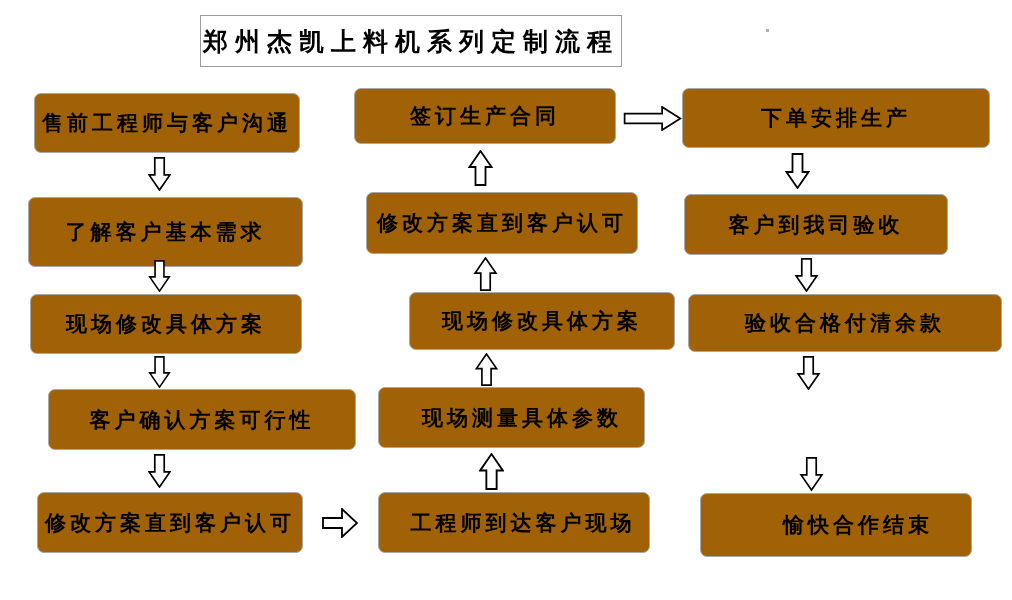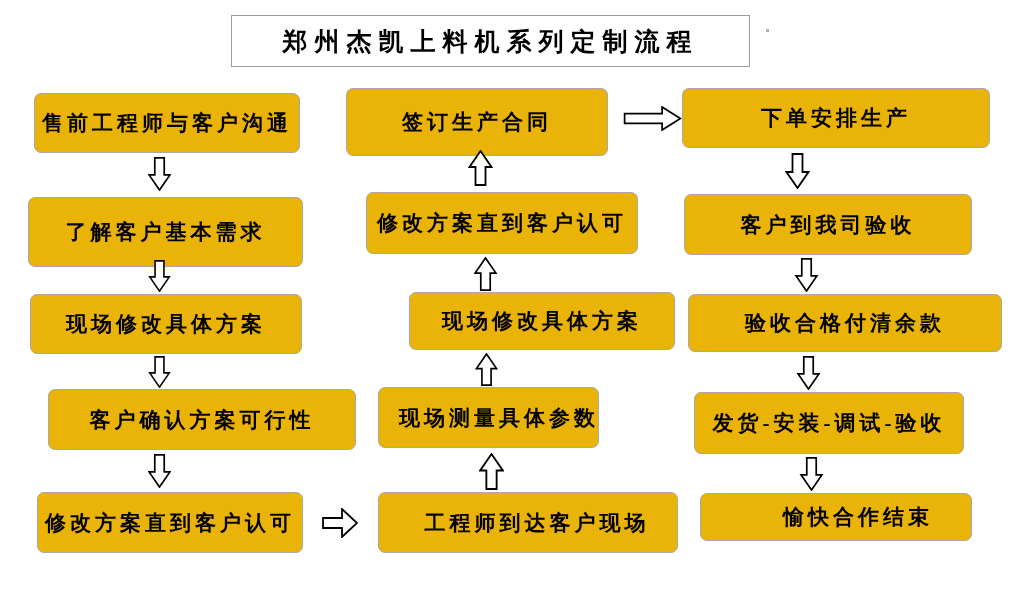--- a/index.html
+++ b/index.html
@@ -5,38 +5,38 @@
   html,body{margin:0;padding:0;background:#fff;}
   .canvas{
     position:relative;
     width:1012px;height:600px;
     background:#ffffff;
     overflow:hidden;
     font-family:"Liberation Serif","DejaVu Serif",serif;
   }
   .title-box{
     position:absolute;
-    left:231px;top:15px;width:519px;height:52px;
+    left:200px;top:15px;width:422px;height:52px;
     border:1px solid #9c9c9c;
     background:#fff;
     display:flex;align-items:center;justify-content:center;
     box-sizing:border-box;
   }
   .title-text{
     font-size:25px;
     font-weight:bold;
     letter-spacing:7px;
     color:#000;
     white-space:nowrap;
   }
   .box{
     position:absolute;
     border:1px solid #a9a9a9;
     border-radius:7px;
-    background:#eab308;
+    background:#a16207;
     display:flex;align-items:center;justify-content:center;
     box-sizing:border-box;
     font-size:21px;
     font-weight:bold;
     letter-spacing:4px;
     color:#000;
     white-space:nowrap;
   }
   .arrow{position:absolute;display:block;}
   .arrow path{fill:#ffffff;stroke:#000000;stroke-width:1.8;stroke-linejoin:miter;}
@@ -55,31 +55,30 @@
     <span class="title-text">郑州杰凯上料机系列定制流程</span>
   </div>
   <div class="stray-dot"></div>
 
   <div class="box" style="left:34px;top:93px;width:266px;height:60px;">售前工程师与客户沟通</div>
   <div class="box" style="left:28px;top:197px;width:275px;height:70px;">了解客户基本需求</div>
   <div class="box" style="left:30px;top:294px;width:272px;height:60px;">现场修改具体方案</div>
   <div class="box" style="left:48px;top:389px;width:308px;height:61px;">客户确认方案可行性</div>
   <div class="box" style="left:37px;top:492px;width:266px;height:61px;">修改方案直到客户认可</div>
 
-  <div class="box" style="left:346px;top:88px;width:262px;height:68px;">签订生产合同</div>
+  <div class="box" style="left:354px;top:88px;width:262px;height:56px;">签订生产合同</div>
   <div class="box" style="left:366px;top:192px;width:272px;height:62px;">修改方案直到客户认可</div>
   <div class="box" style="left:374px;top:292px;width:266px;height:58px;margin-left:35px;">现场修改具体方案</div>
-  <div class="box" style="left:378px;top:387px;width:221px;height:61px;padding-left:21px;">现场测量具体参数</div>
-  <div class="box" style="left:378px;top:492px;width:300px;height:61px;padding-left:18px;">工程师到达客户现场</div>
+  <div class="box" style="left:378px;top:387px;width:267px;height:61px;padding-left:21px;">现场测量具体参数</div>
+  <div class="box" style="left:378px;top:492px;width:272px;height:61px;padding-left:18px;">工程师到达客户现场</div>
 
   <div class="box" style="left:682px;top:88px;width:308px;height:60px;">下单安排生产</div>
-  <div class="box" style="left:684px;top:194px;width:288px;height:61px;">客户到我司验收</div>
+  <div class="box" style="left:684px;top:194px;width:264px;height:61px;">客户到我司验收</div>
   <div class="box" style="left:688px;top:294px;width:314px;height:58px;">验收合格付清余款</div>
-  <div class="box" style="left:694px;top:392px;width:270px;height:62px;">发货-安装-调试-验收</div>
-  <div class="box" style="left:700px;top:493px;width:272px;height:48px;padding-left:44px;">愉快合作结束</div>
+  <div class="box" style="left:700px;top:493px;width:272px;height:64px;padding-left:44px;">愉快合作结束</div>
 
   <svg class="arrow" style="left:148px;top:157px;width:23px;height:34px;" viewBox="0 0 24 36">
       <path d="M7 1 H17 V19 H23 L12 35 L1 19 H7 Z"></path>
     </svg>
   <svg class="arrow" style="left:148px;top:260px;width:23px;height:32px;" viewBox="0 0 24 36">
       <path d="M7 1 H17 V19 H23 L12 35 L1 19 H7 Z"></path>
     </svg>
   <svg class="arrow" style="left:148px;top:356px;width:23px;height:32px;" viewBox="0 0 24 36">
       <path d="M7 1 H17 V19 H23 L12 35 L1 19 H7 Z"></path>
     </svg>

